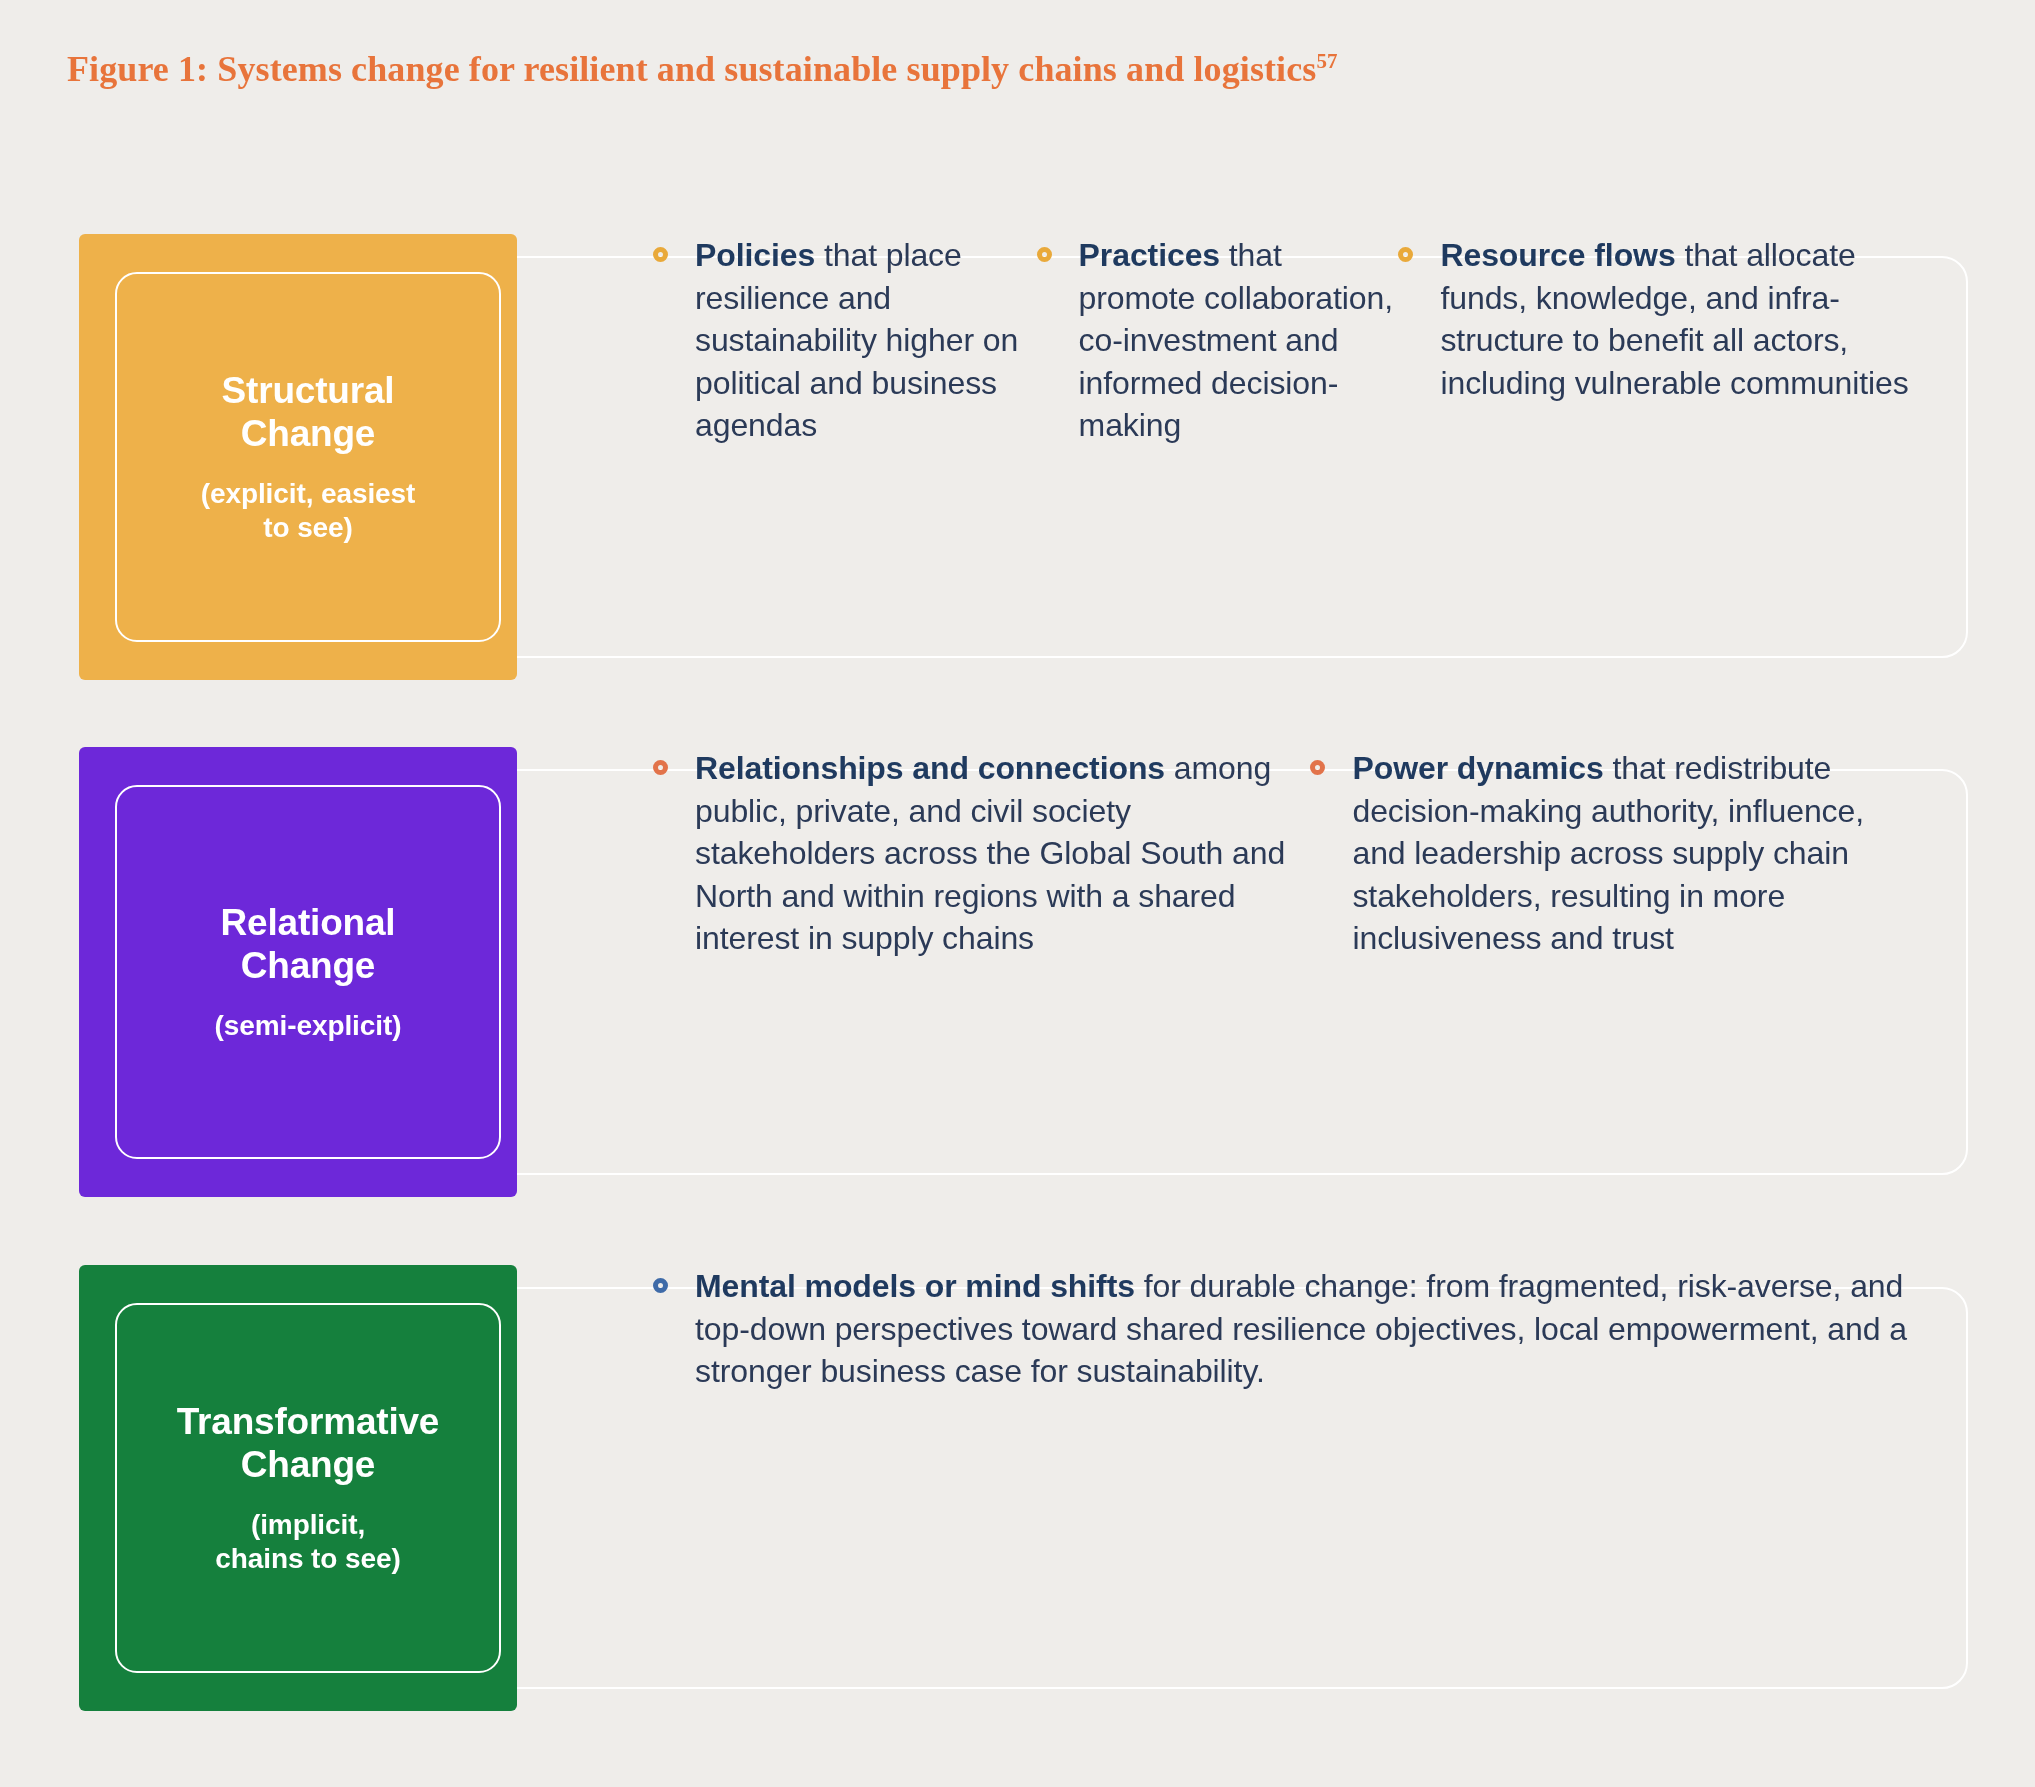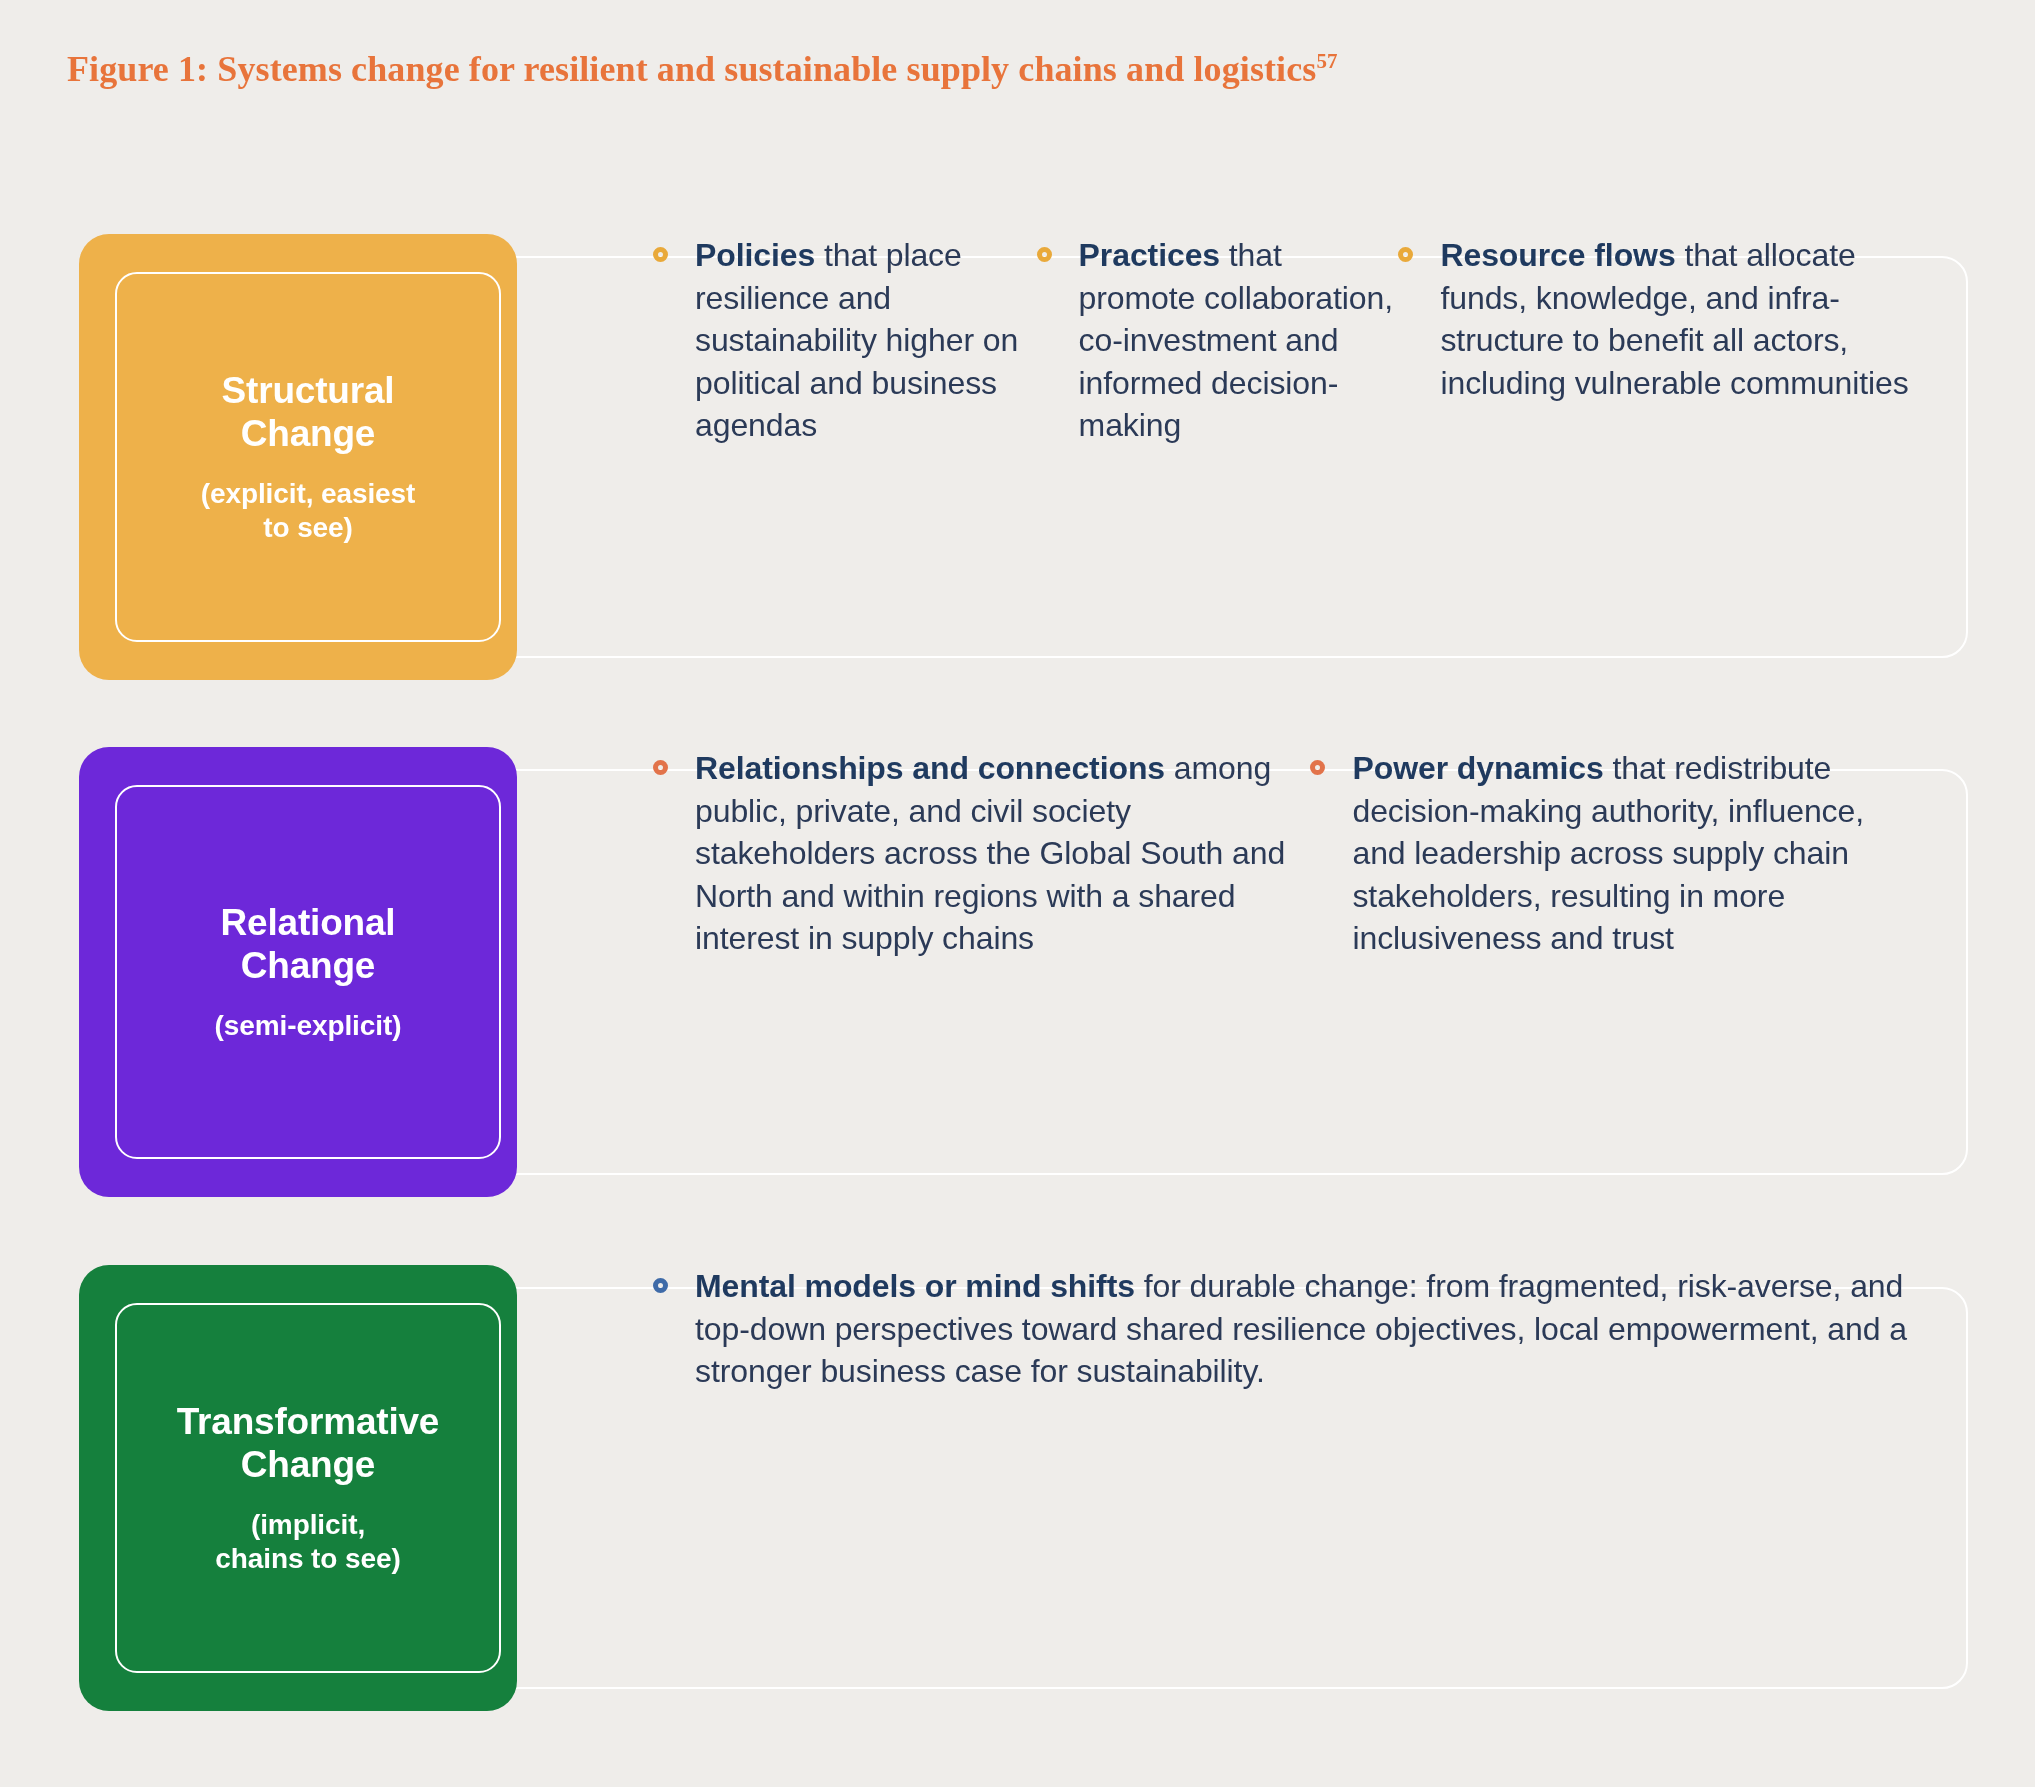--- a/index.html
+++ b/index.html
@@ -62,21 +62,21 @@
     background: transparent;
   }
 
   
   .label-block {
     position: absolute;
     left: 0;
     top: 0;
     width: 438px;
     height: 100%;
-    border-radius: 30px;
+    border-radius: 6px;
     box-sizing: border-box;
     display: flex;
     align-items: center;
     justify-content: center;
     text-decoration: underline;
   }
   .label-inner {
     position: absolute;
     left: 36px;
     right: 16px;

